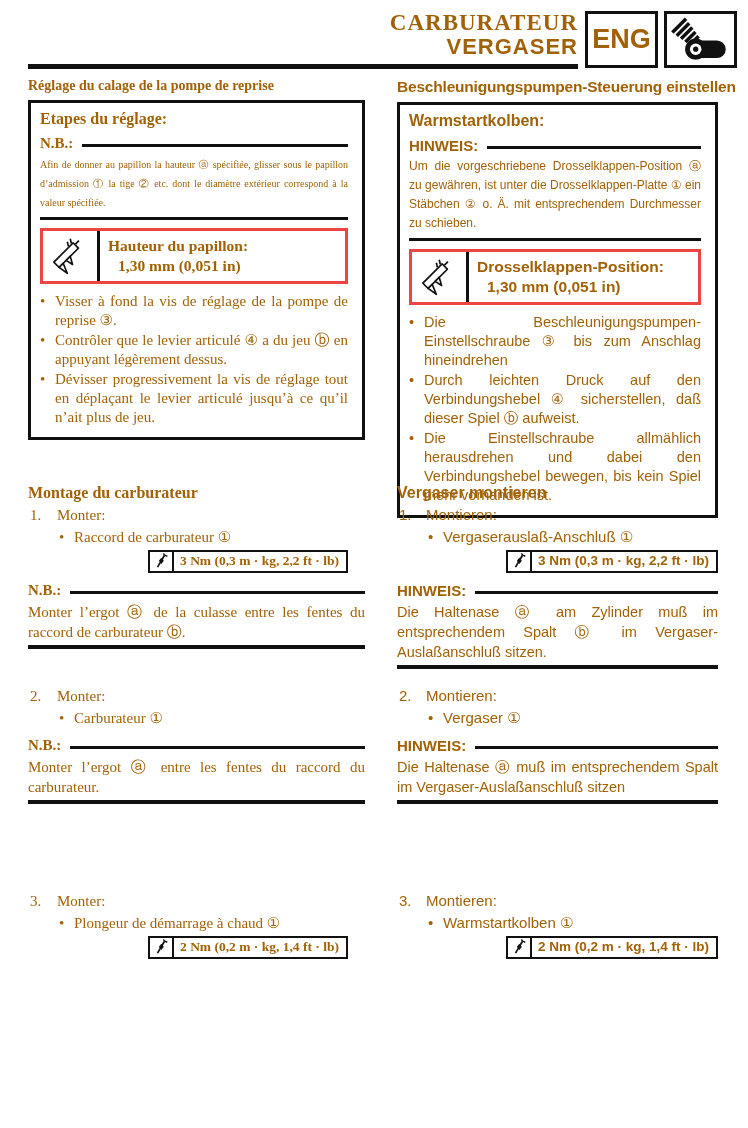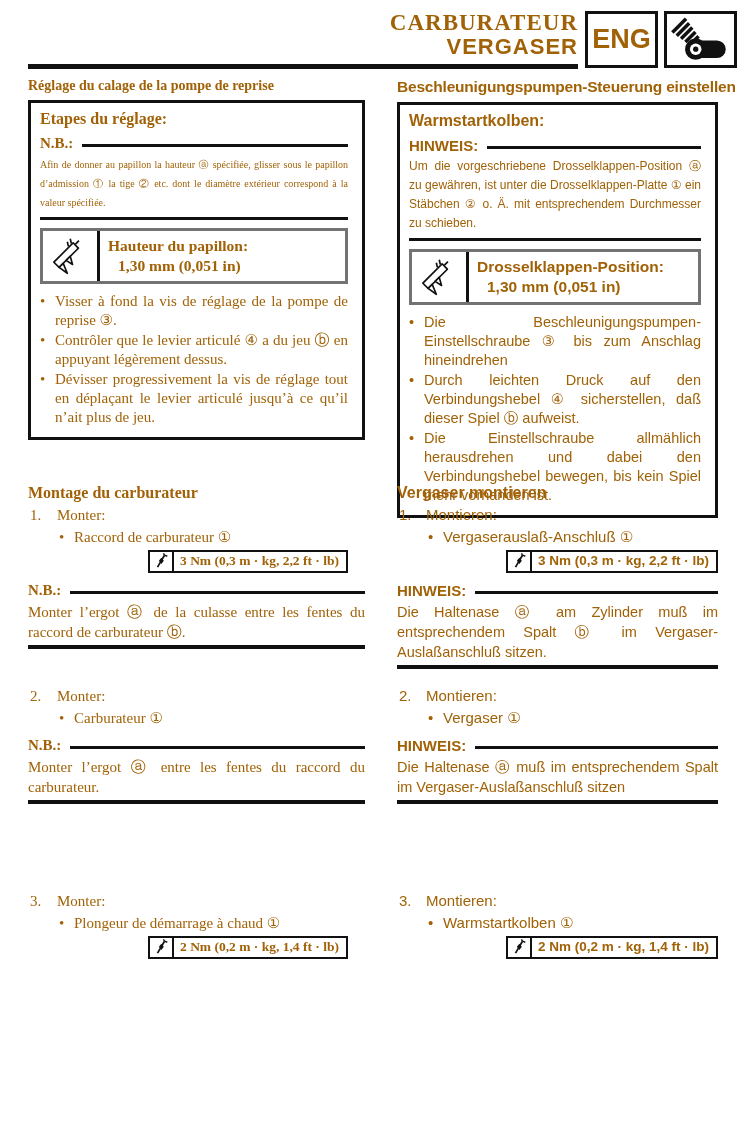--- a/index.html
+++ b/index.html
@@ -30,21 +30,21 @@
 
   .pbox{border:3px solid #111;padding:7px 14px 9px 9px;}
   .pbox-title{font-weight:bold;font-size:16px;margin-bottom:7px;}
   .noterow{display:flex;align-items:center;margin-bottom:3px;}
   .notelabel{font-weight:bold;font-size:15px;flex:none;}
   .noteline{flex:1;height:3px;background:#111;margin-left:9px;margin-top:4px;}
   .notetext{font-size:10px;line-height:19px;text-align:justify;margin-bottom:5px;}
   .col-right .notetext{font-size:12px;}
   .endrule{height:3px;background:#111;margin-bottom:8px;}
 
-  .specbox{border:3px solid #737373;display:flex;align-items:stretch;margin-bottom:8px;}
+  .specbox{border:3px solid #ef4444;display:flex;align-items:stretch;margin-bottom:8px;}
   .speccell{flex:none;width:50px;border-right:3px solid #111;display:flex;align-items:center;justify-content:center;padding:2px;}
   .spectext{padding:5px 8px;font-weight:bold;font-size:15.5px;line-height:20px;}
   .specval{padding-left:10px;}
 
   .bullet{display:flex;font-size:15px;line-height:19px;margin-bottom:1px;}
   .col-right .bullet{font-size:14.5px;}
   .bullet .dot{flex:none;width:15px;}
   .bullet .txt{flex:1;text-align:justify;}
 
   .asm-heading{font-weight:bold;font-size:16px;margin-bottom:3px;}

